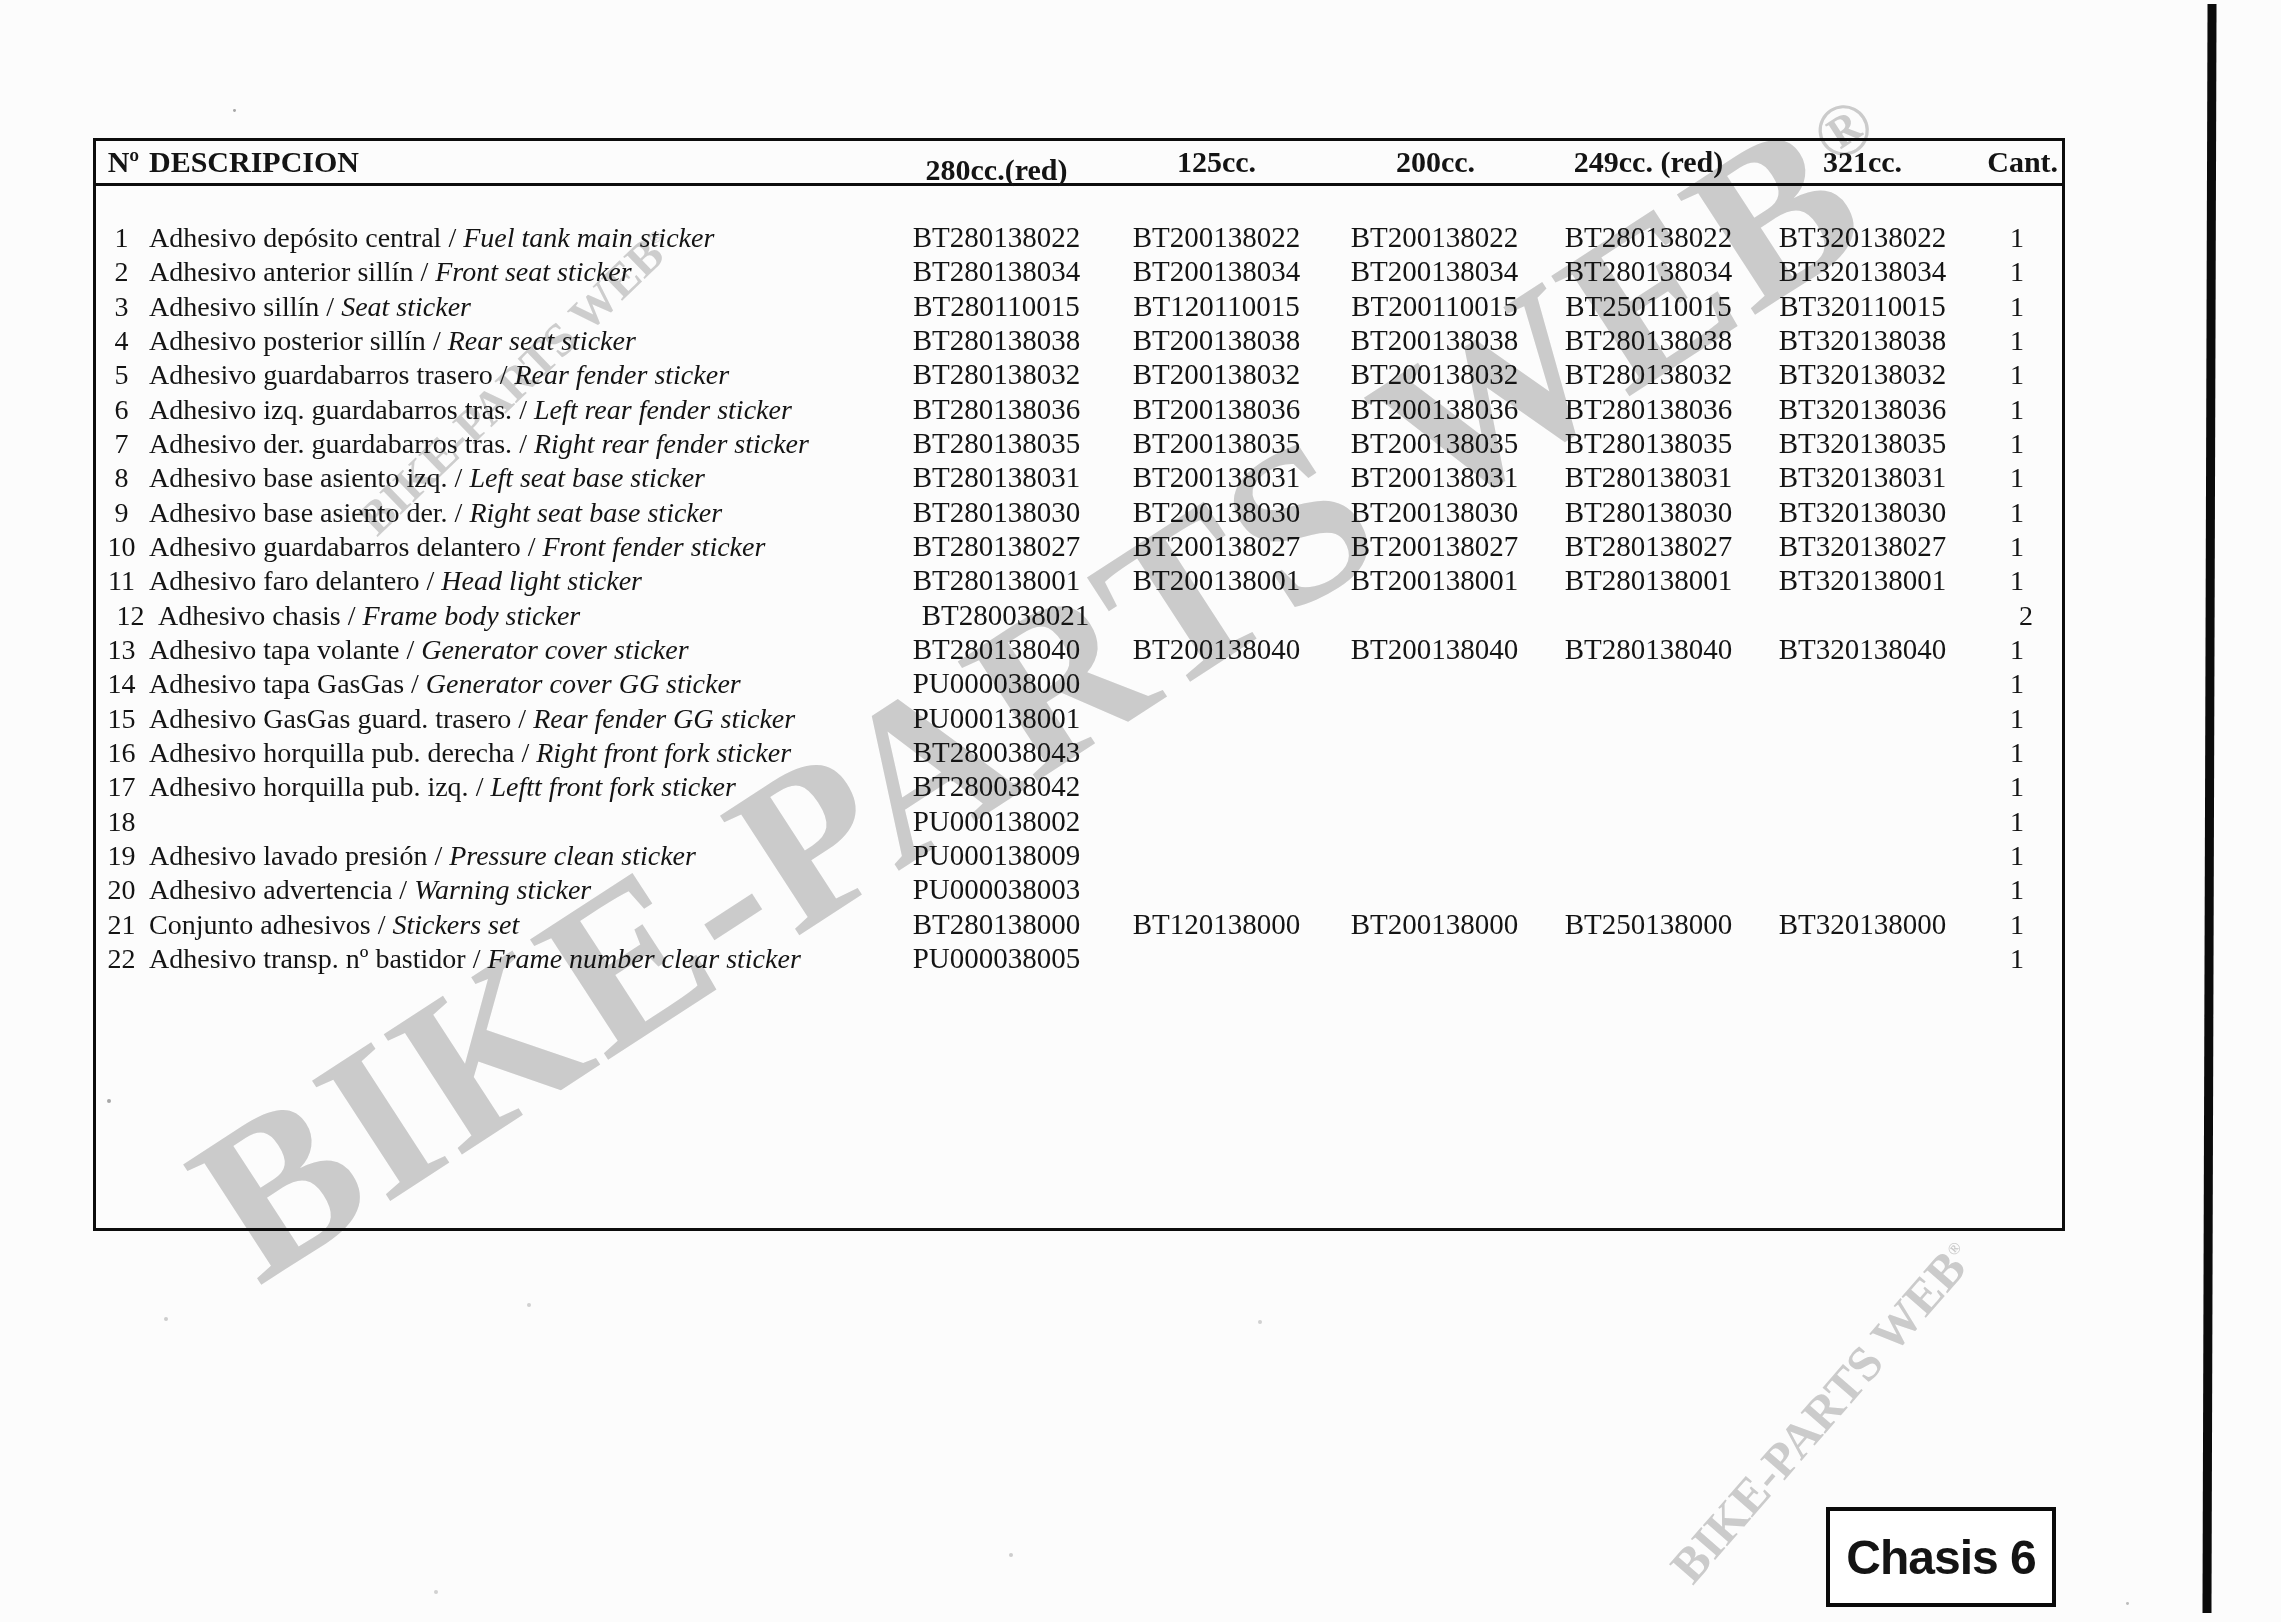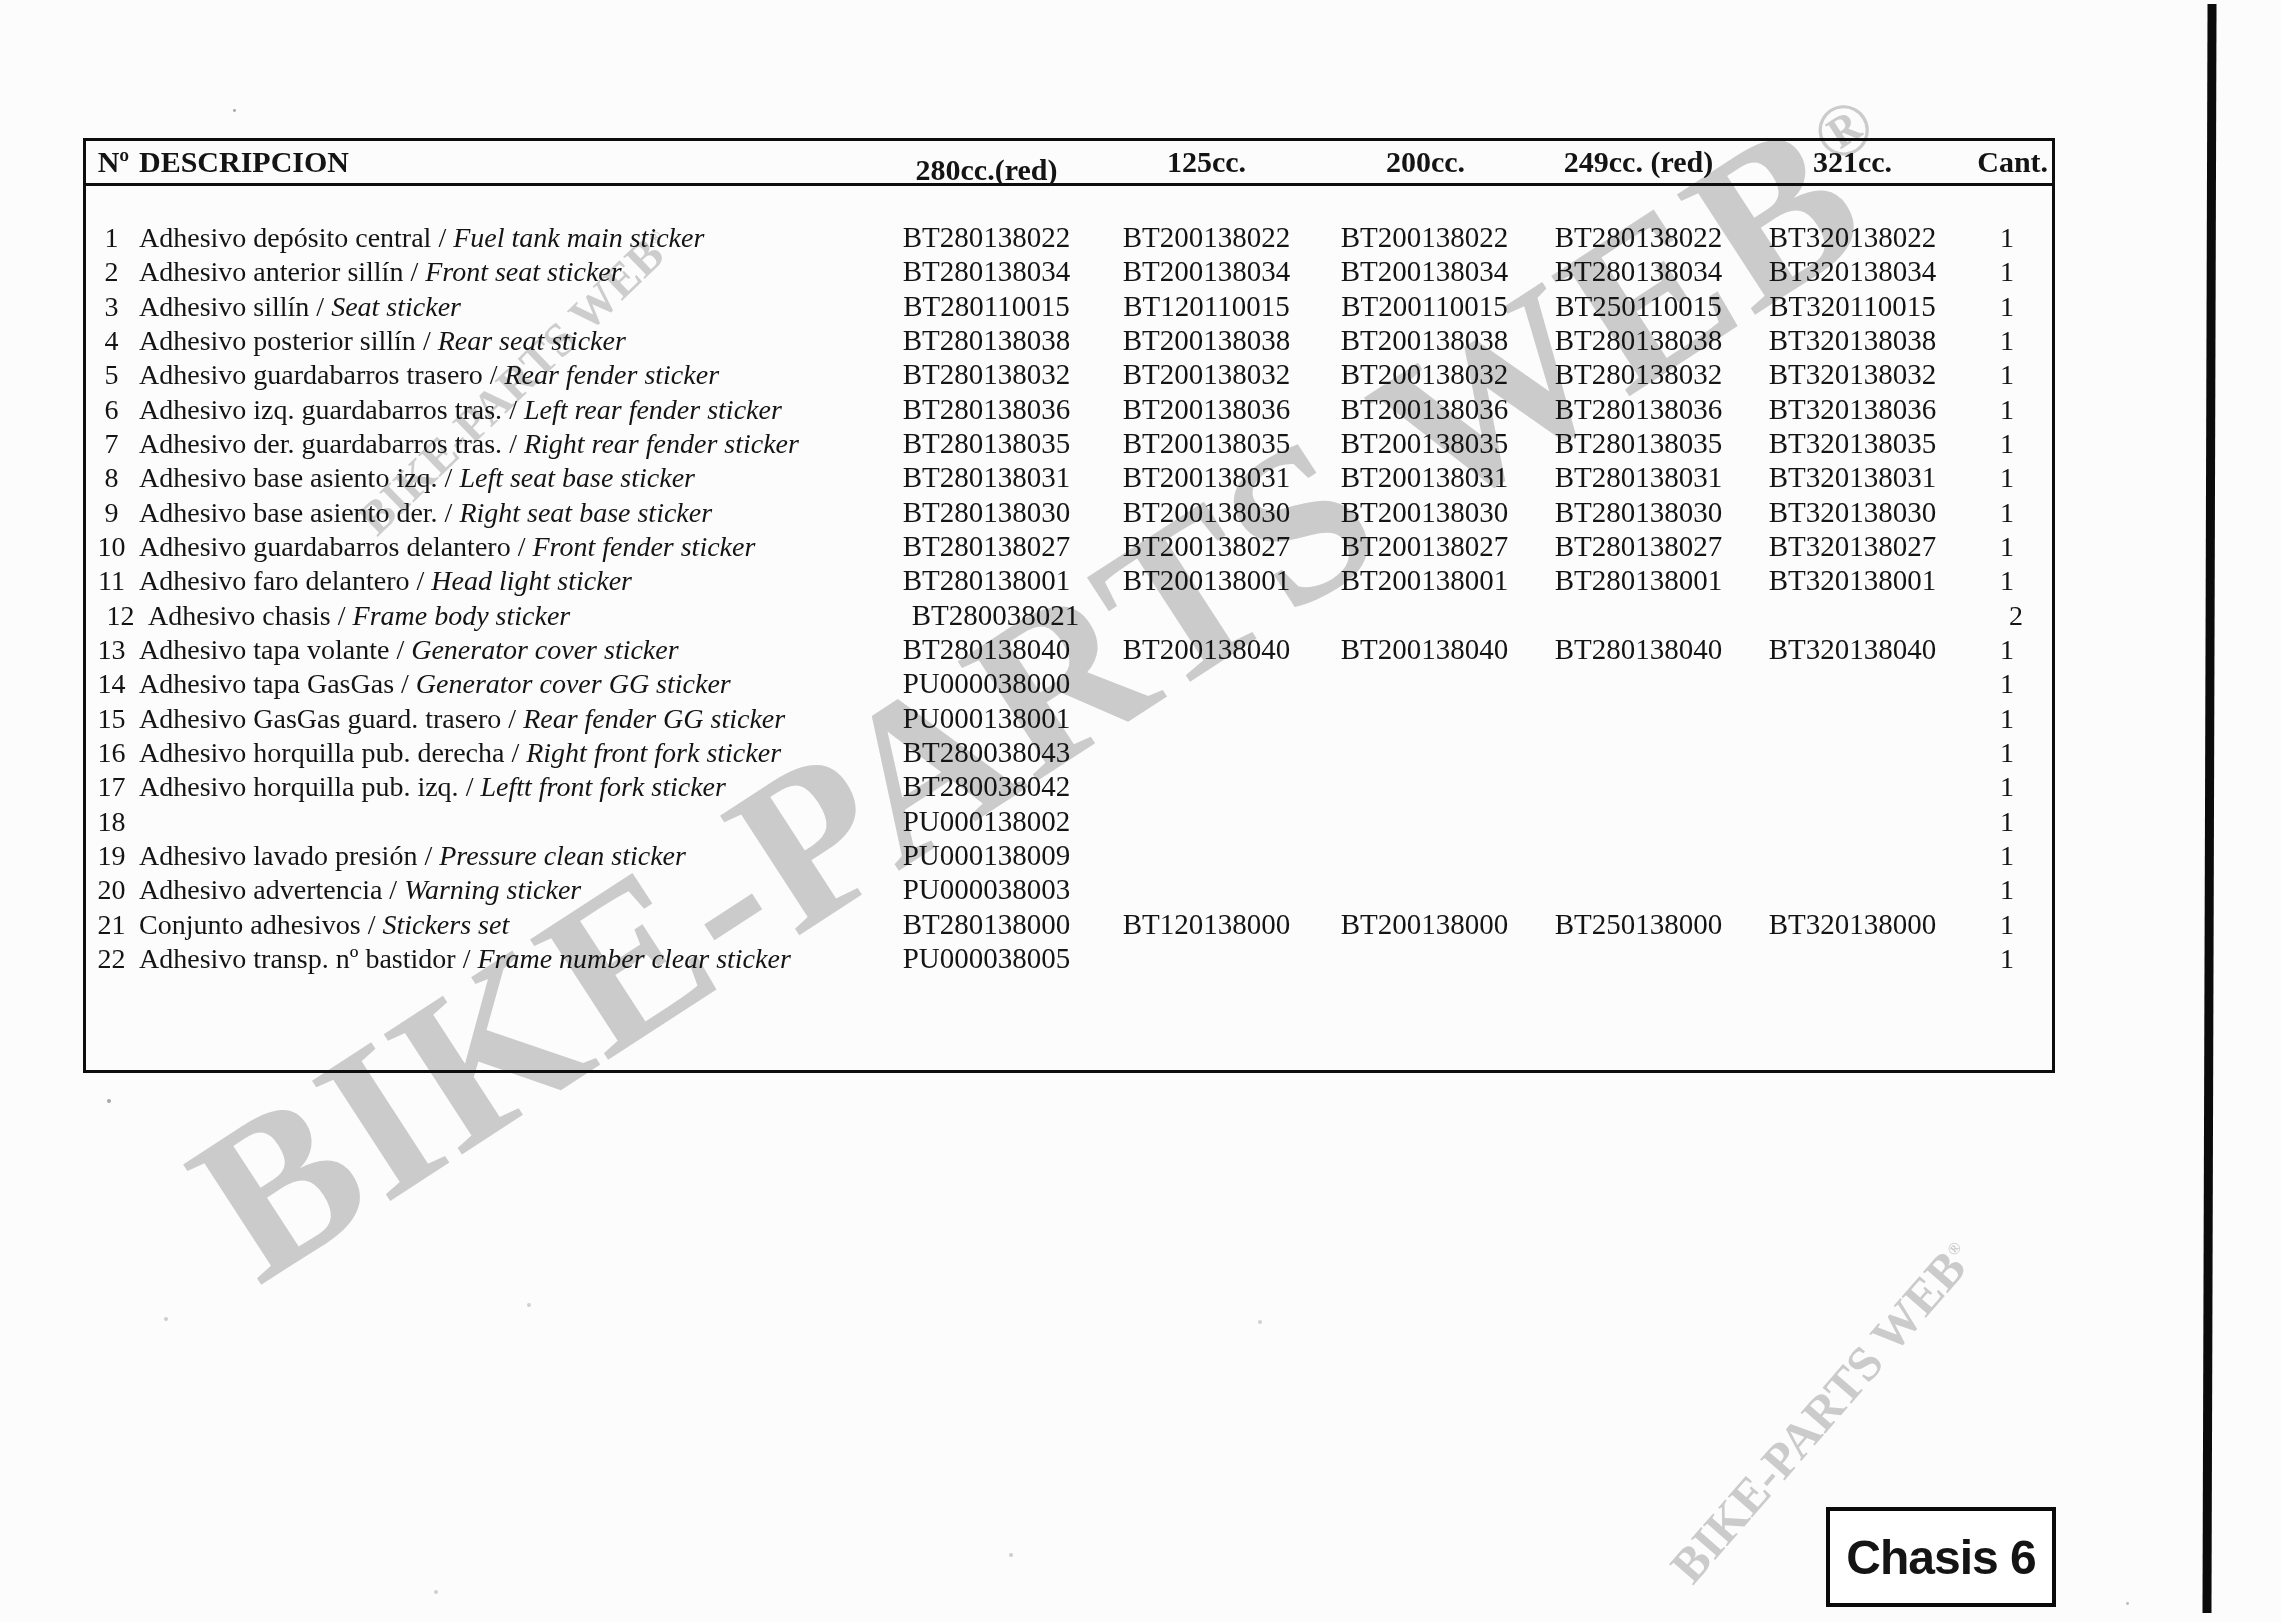--- a/index.html
+++ b/index.html
@@ -37,22 +37,22 @@
   }
   .wm-br{
     left:1822px;top:1412px;
     font-size:49px;
     transform:translate(-50%,-50%) rotate(-49deg);
     opacity:.95;
   }
   
   .table-box{
     position:absolute;
-    left:83px;top:138px;
-    width:1972px;height:935px;
+    left:93px;top:138px;
+    width:1972px;height:1093px;
     border:3.9px solid #0d0d0d;
     box-sizing:border-box;
     z-index:2;
     background:transparent;
   }
   .thead{
     position:absolute;left:0;top:0;
     width:100%;height:42px;
     border-bottom:3.9px solid #0d0d0d;
     font-weight:bold;

